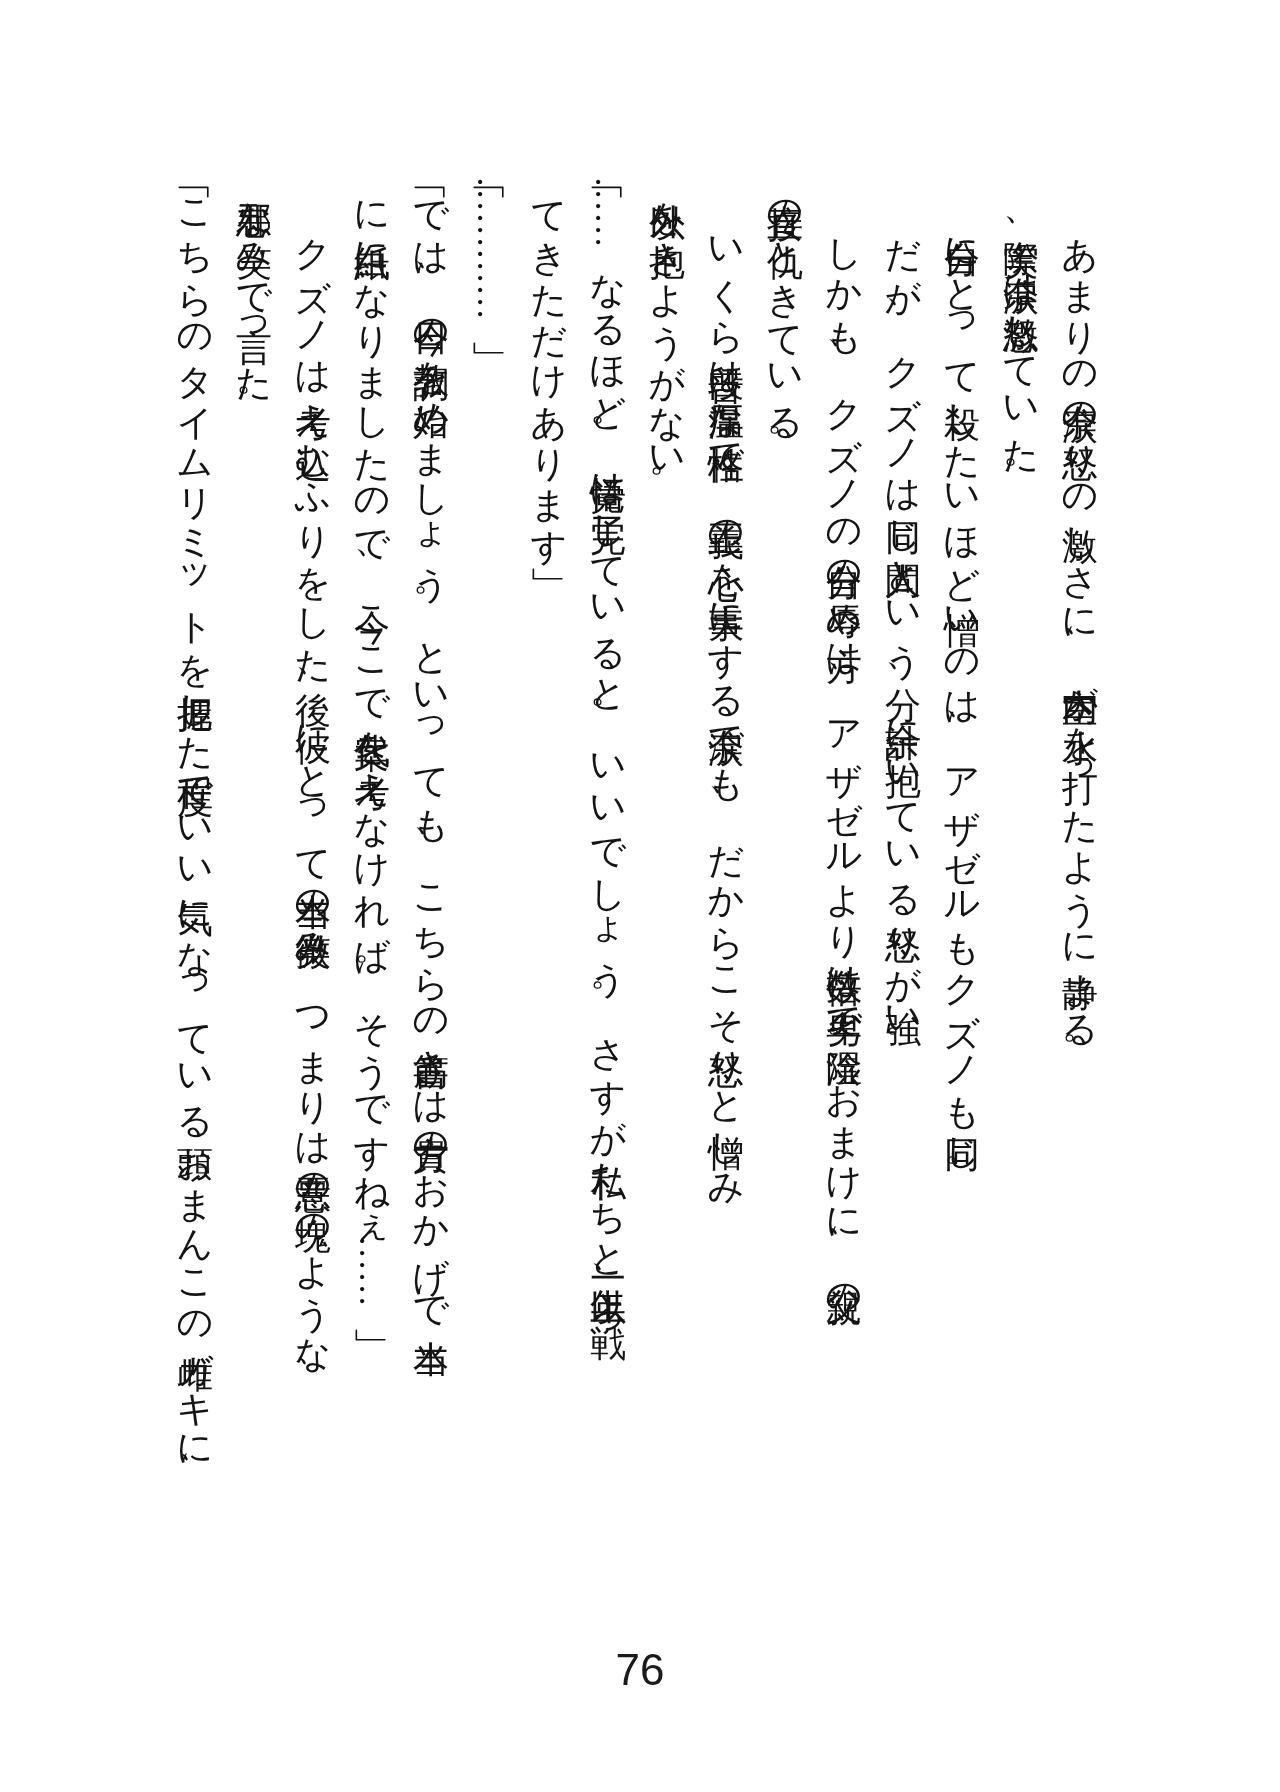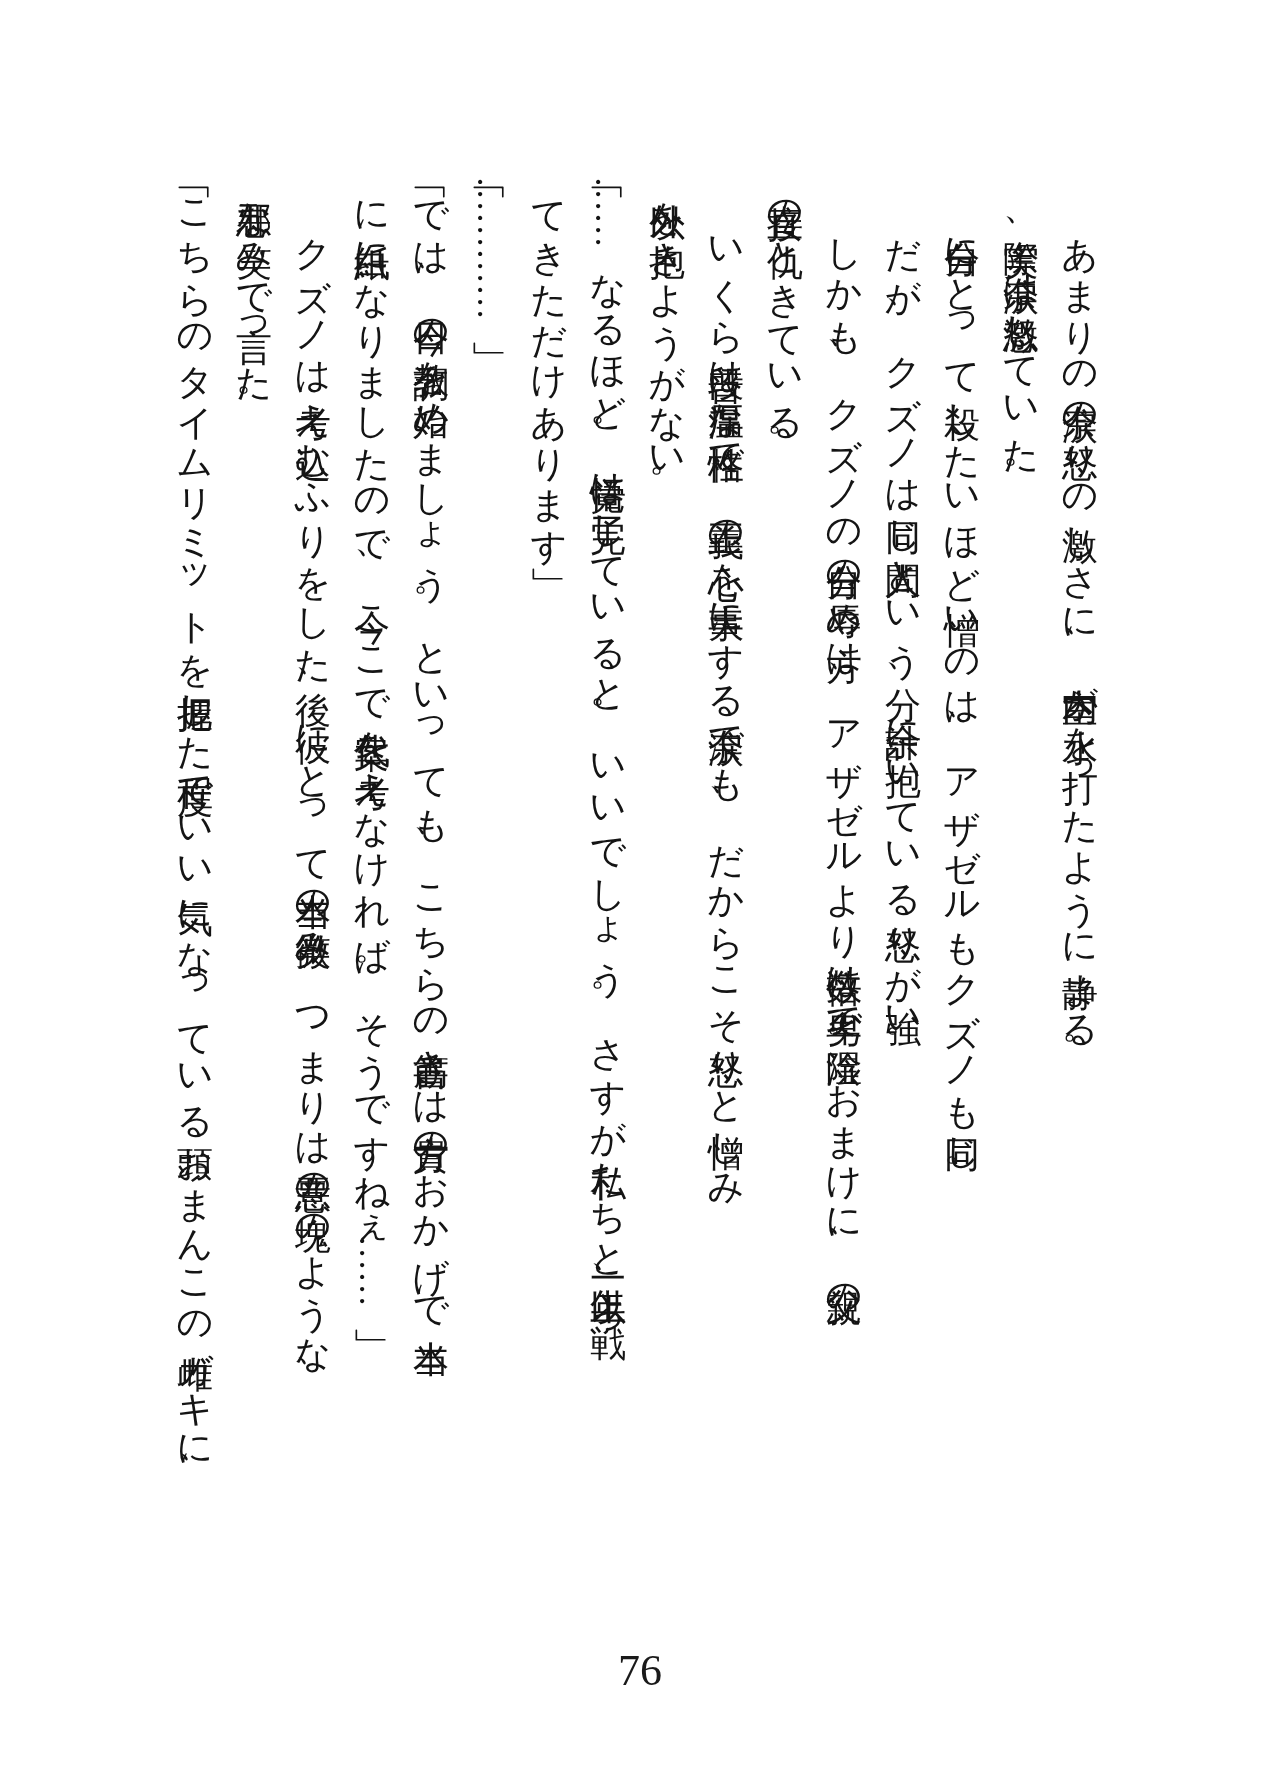--- a/index.html
+++ b/index.html
@@ -39,21 +39,21 @@
     text-indent: 37px; 
   }
   .page-number {
     position: absolute;
     top: 1645px;
     left: 0;
     width: 1280px;
     text-align: center;
     font-size: 44px;
     color: #1a1a1a;
-    font-family: Liberation Serif, serif;
+    font-family: Liberation Sans, sans-serif;
   }
 </style>
 </head>
 <body>
 
 <div class="page">
   <div class="text-block">
       <div class="line indent">あまりの涙奈の怒りの激しさに、室内が水を打ったように静まる。</div>
       <div class="line indent">実際、涙奈は激怒していた。</div>
       <div class="line indent">自分にとって殺したいほど憎いのは、アザゼルもクズノも同じ。</div>

